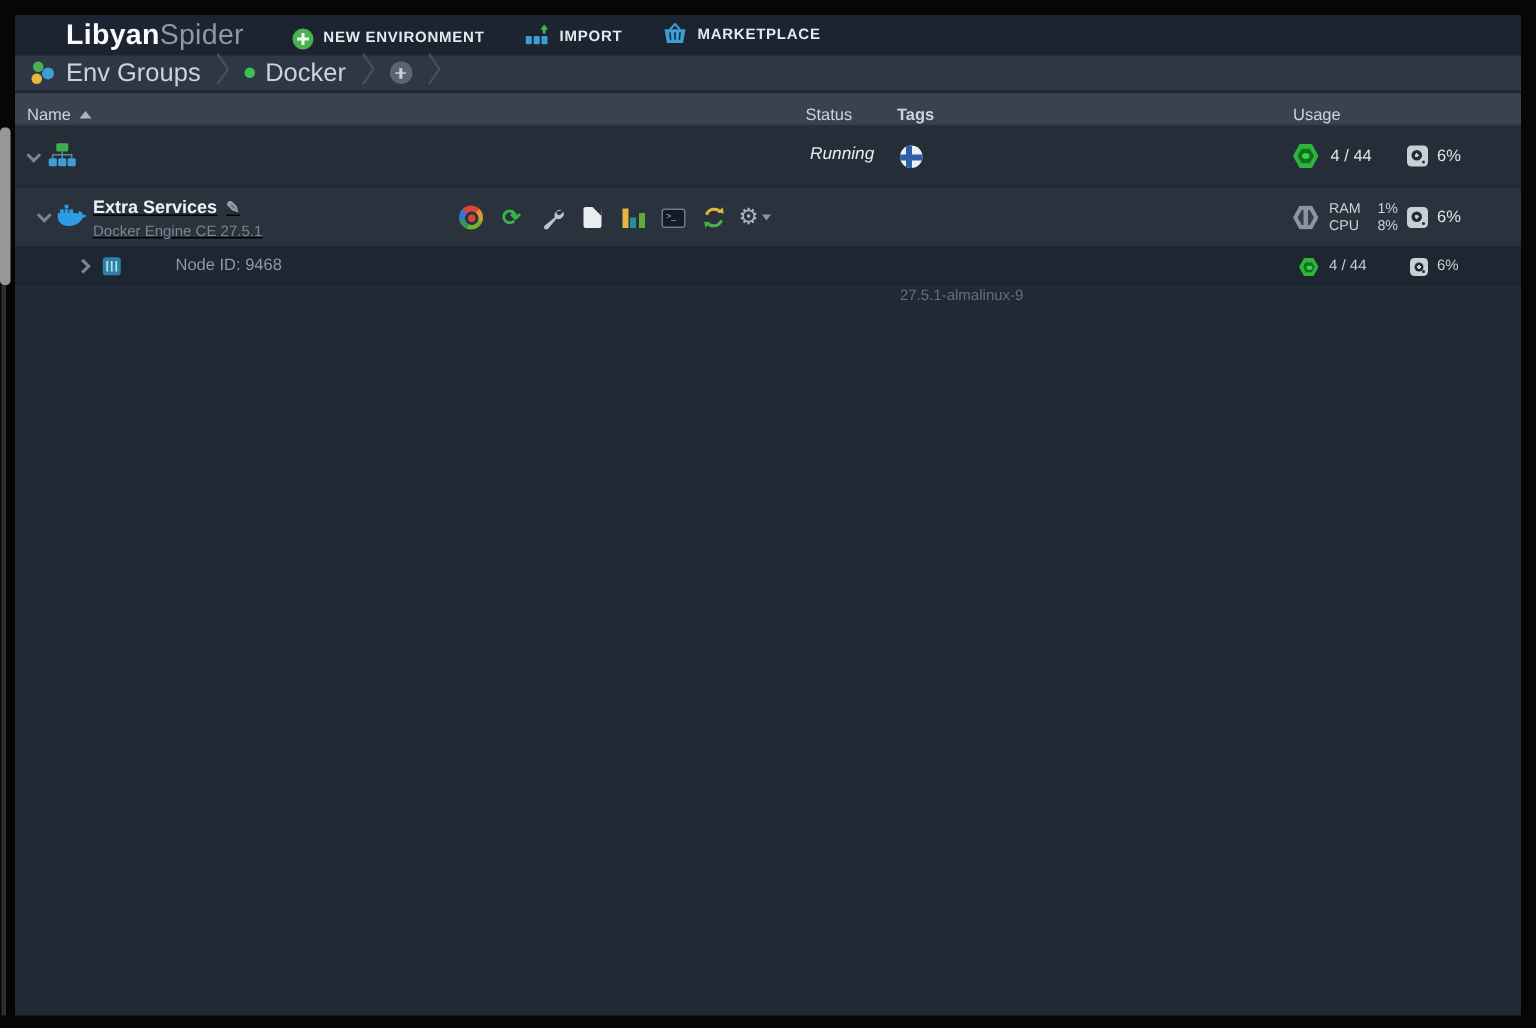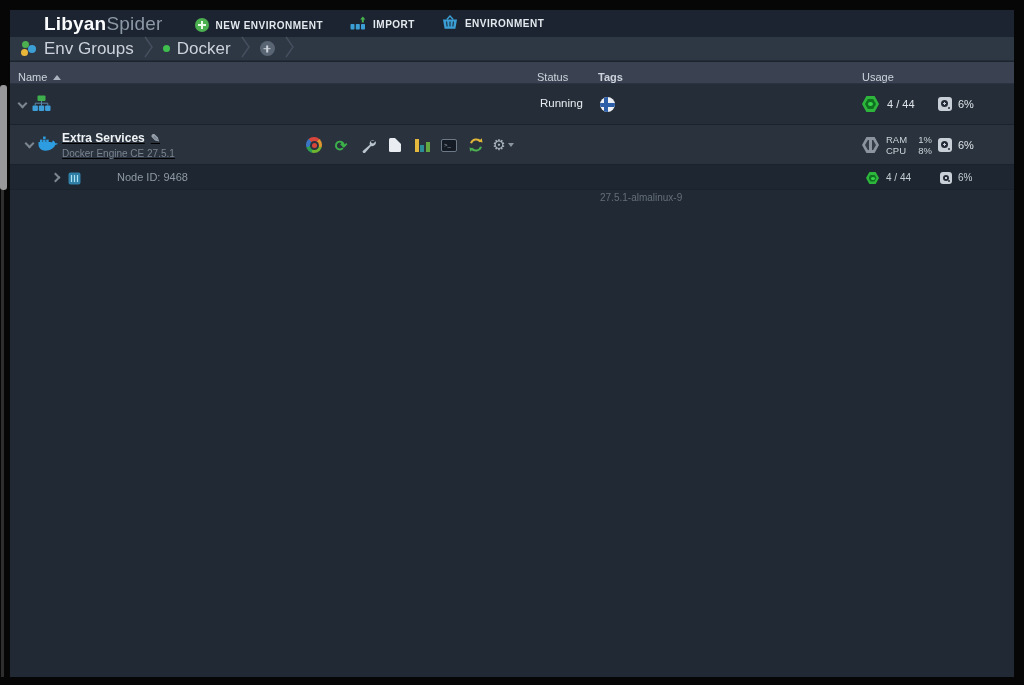--- a/index.html
+++ b/index.html
@@ -160,21 +160,21 @@
         <span>IMPORT</span>
       </div>
       <div class="topbtn">
         <span>
           <svg width="16" height="15" viewBox="0 0 16 15">
             <path d="M4.8 4.5 L8 1 L11.2 4.5" stroke="#3b9fd6" stroke-width="1.4" fill="none"></path>
             <path d="M1 4.5h14l-1.6 9.2H2.6z" fill="#3b9fd6"></path>
             <path d="M4.6 6.5l.5 5M8 6.5v5M11.4 6.5l-.5 5" stroke="#17202b" stroke-width="1" fill="none"></path>
           </svg>
         </span>
-        <span>ENVIRONMENT</span>
+        <span>MARKETPLACE</span>
       </div>
     </div>
   </div>
 
   <div class="crumb">
     <div class="crumb-item">
       <span class="envgrp">
           <i class="g"></i>
           <i class="b"></i>
           <i class="y"></i>
@@ -214,21 +214,21 @@
     <span class="chev down abs" style="left:9px; top:16px;"></span>
     <span class="abs" style="left:22px; top:11px;">
       <svg width="19" height="17" viewBox="0 0 19 17">
         <path d="M9.5 6v2.2M3.2 10.5V8.2h12.6v2.3M9.5 8.2v2.3" stroke="#5e87a8" stroke-width="1" fill="none"></path>
         <rect x="5.5" y="0.5" width="8" height="5.5" rx="1" fill="#3fae4c"></rect>
         <rect x="0.5" y="10.5" width="5.4" height="5.4" rx="1" fill="#3e9ed8"></rect>
         <rect x="6.8" y="10.5" width="5.4" height="5.4" rx="1" fill="#3e9ed8"></rect>
         <rect x="13.1" y="10.5" width="5.4" height="5.4" rx="1" fill="#3e9ed8"></rect>
       </svg>
     </span>
-    <span class="abs status" style="left:530px; top:13px;">Running</span>
+    <span class="abs status" style="left:530px; top:13px;font-style:italic;">Running</span>
     <span class="abs flag" style="left:590px; top:13px;"></span>
     <span class="abs hexa green" style="left:852px; top:12px;"></span>
     <span class="abs usage-num" style="left:877px; top:14px;">4 / 44</span>
     <span class="abs disk" style="left:928px; top:13px;"></span>
     <span class="abs usage-num" style="left:948px; top:14px;">6%</span>
   </div>
 
   <div class="row row2">
     <span class="chev down abs" style="left:16px; top:15px;"></span>
     <span class="abs" style="left:28px; top:11px;">

